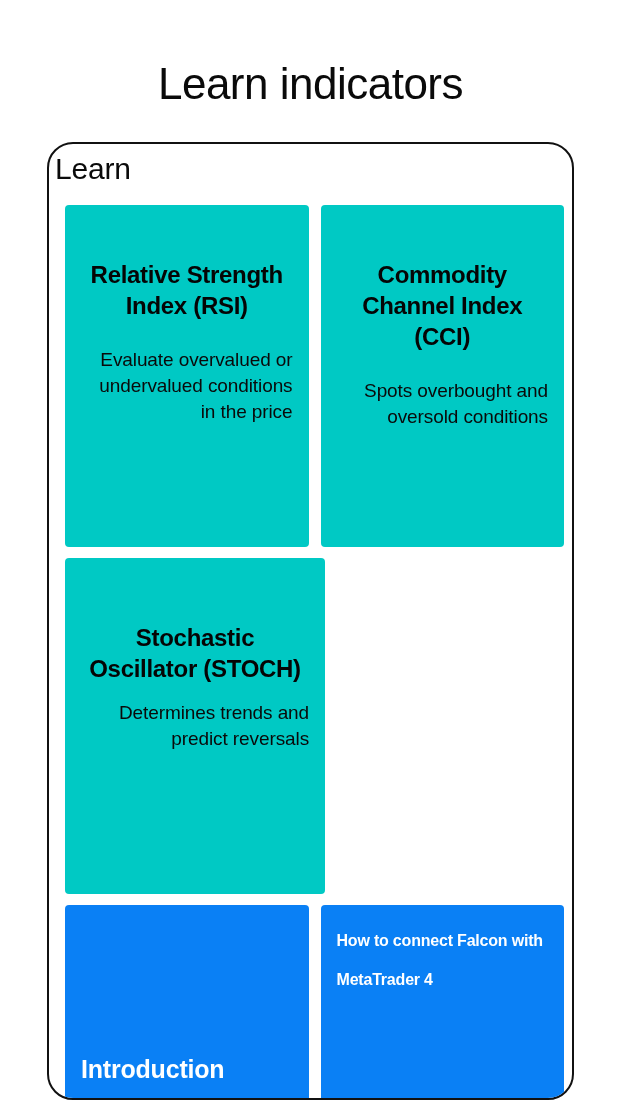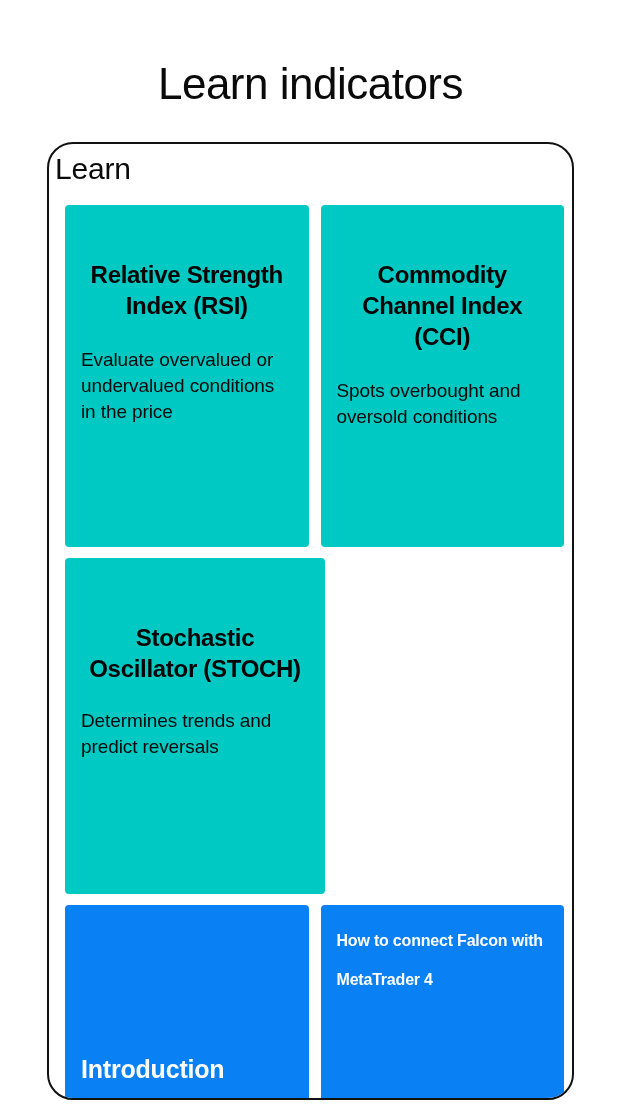--- a/index.html
+++ b/index.html
@@ -107,27 +107,27 @@
 
   .card.teal.row2 .card-title {
     margin-top: 46px;
   }
 
   .card-desc {
     font-size: 19px;
     font-weight: 400;
     line-height: 26px;
     color: #0a0a0a;
-    text-align: left;
+    text-align: right;
     letter-spacing: -0.1px;
     margin-top: 26px;
   }
 
   .card.teal.row2 .card-desc {
-    margin-top: 24px;
+    margin-top: 16px;
   }
 
   
   .blue-title {
     font-size: 16px;
     font-weight: bold;
     line-height: 39px;
     color: #ffffff;
     letter-spacing: -0.2px;
     text-align: left;

